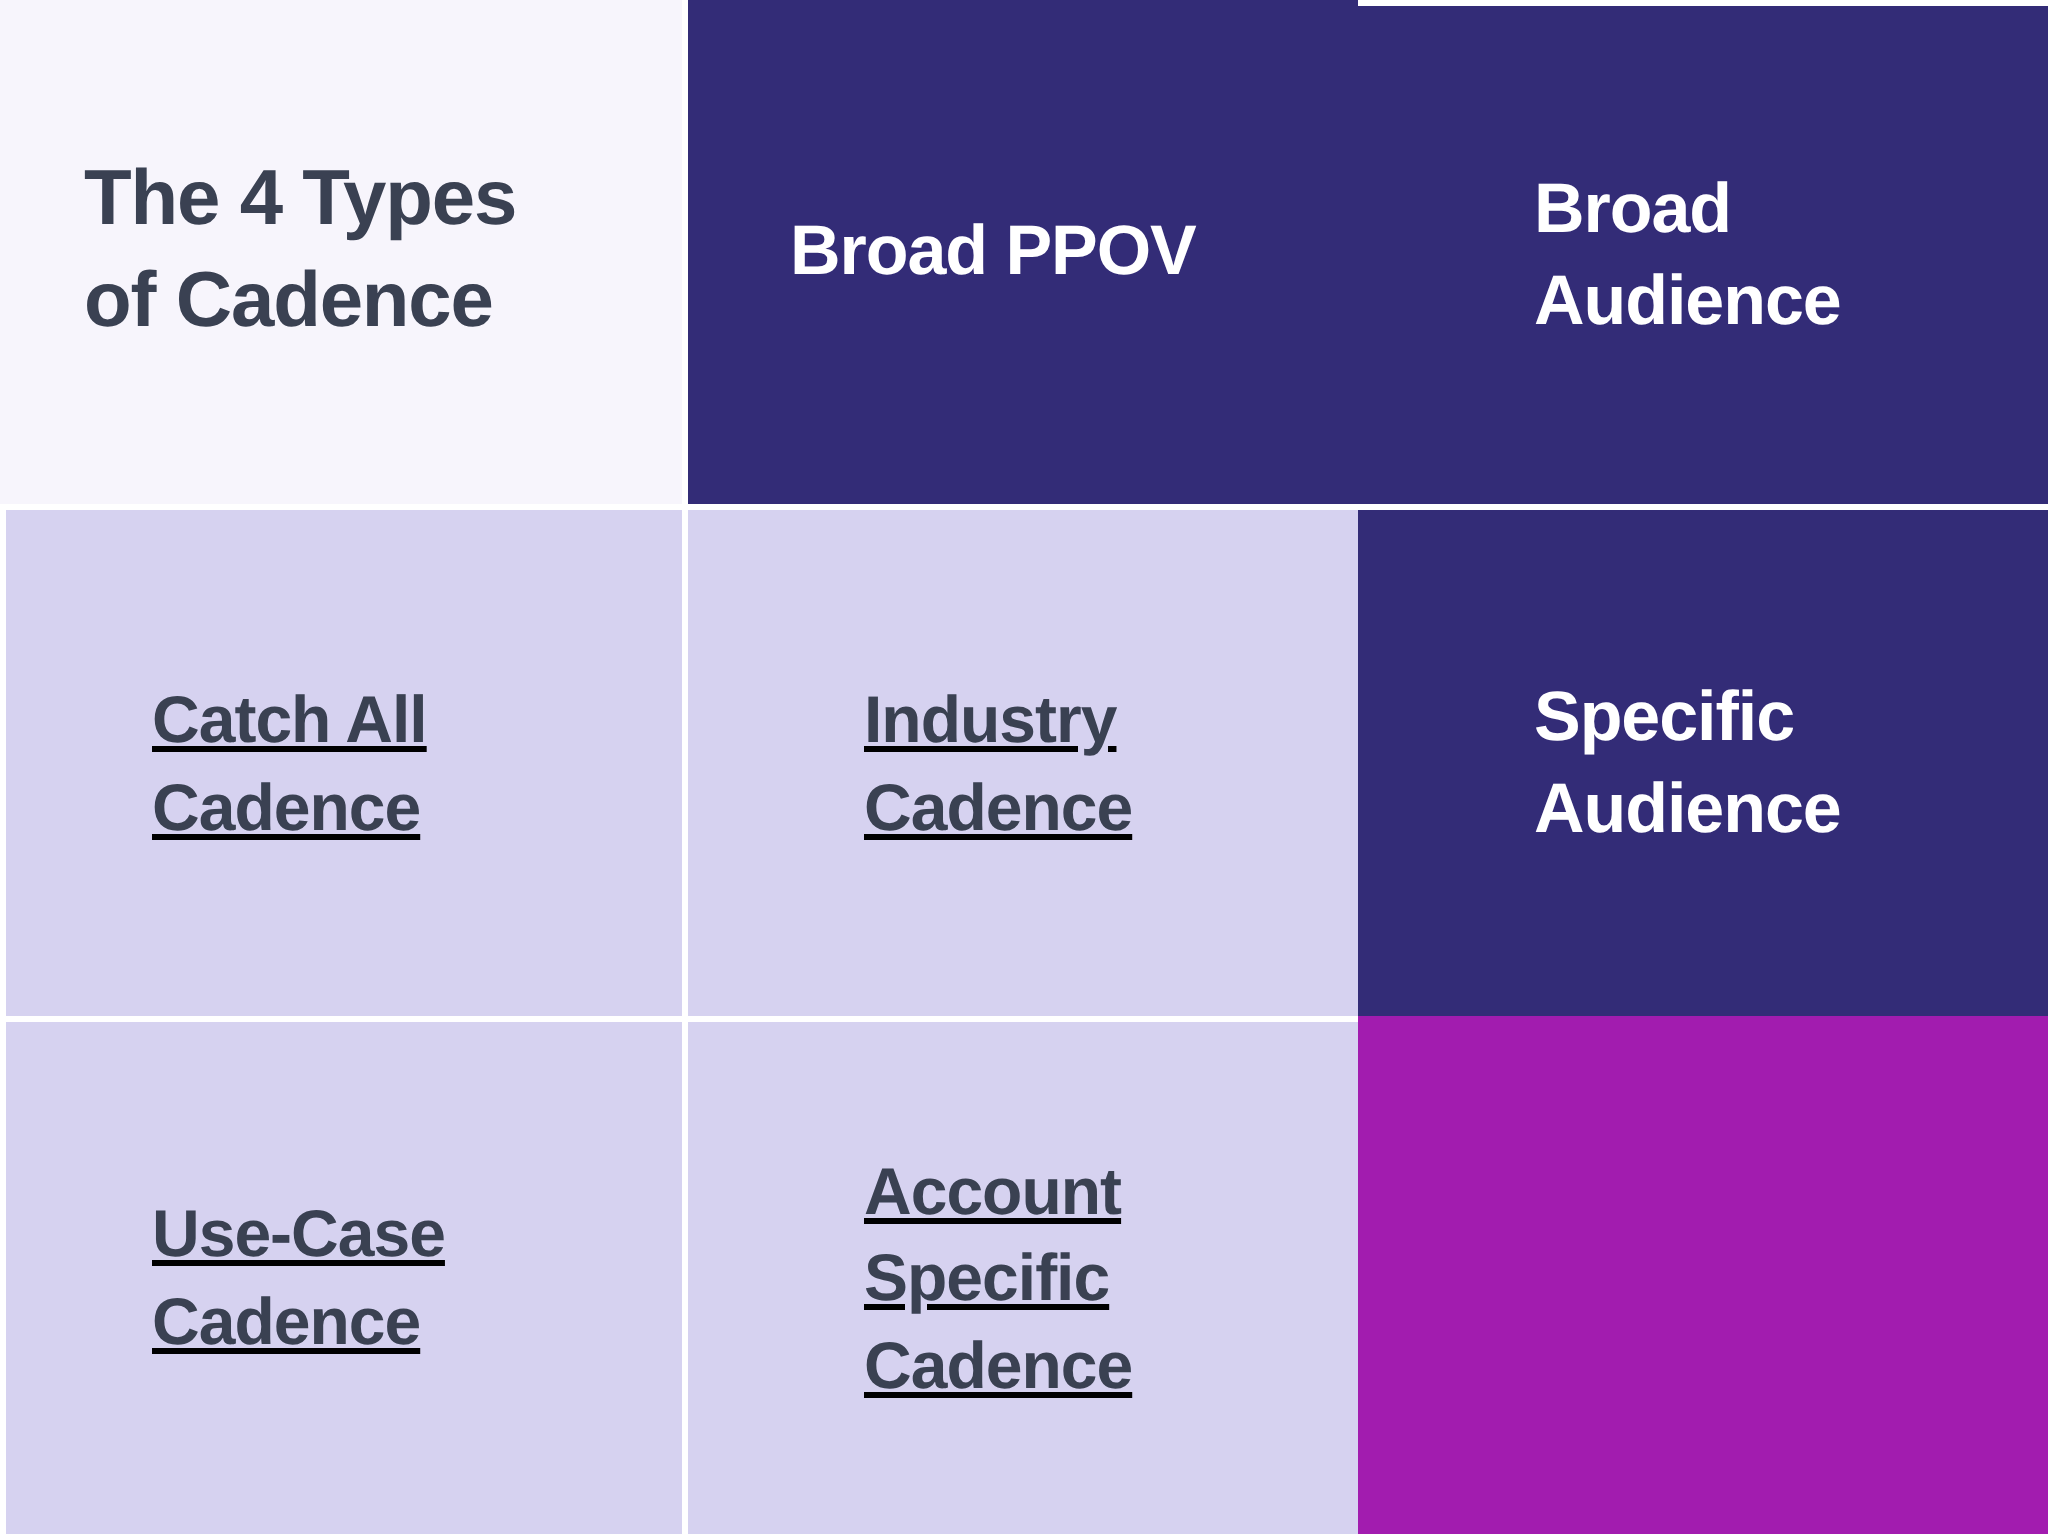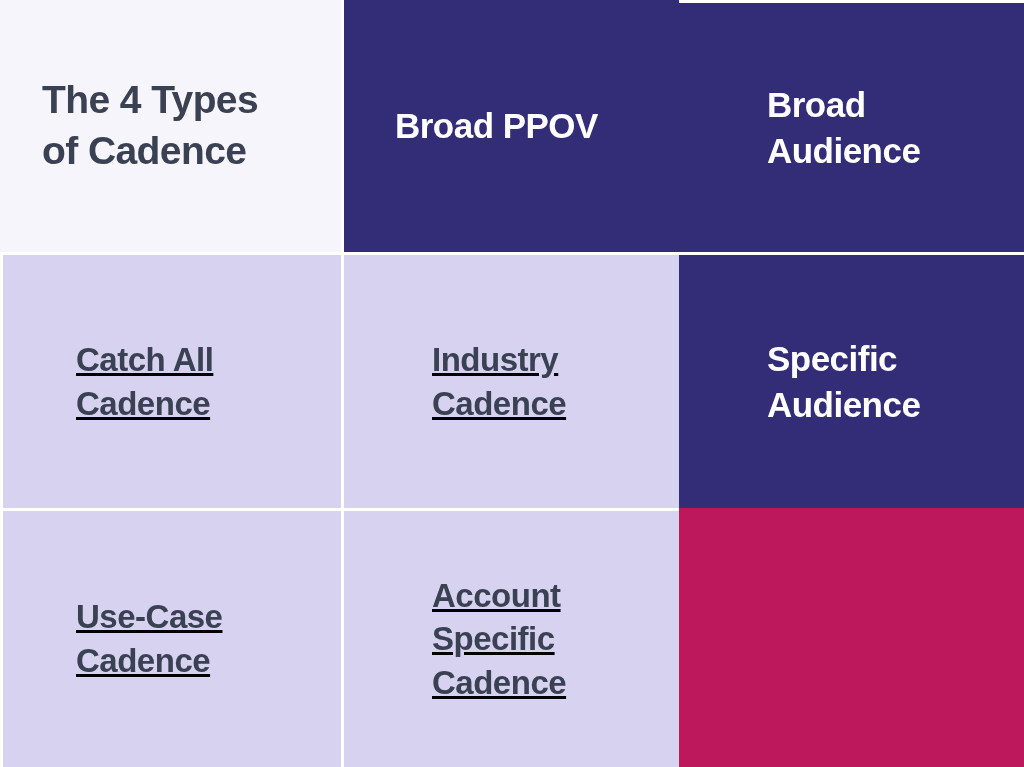--- a/index.html
+++ b/index.html
@@ -10,21 +10,21 @@
   }
   body {
     font-family: "Liberation Sans", sans-serif;
     -webkit-font-smoothing: antialiased;
   }
 
   .matrix {
     position: relative;
     width: 1024px;
     height: 767px;
-    background: #be185d;
+    background: #a21caf;
     display: grid;
     grid-template-columns: 341px 338px 345px;
     grid-template-rows: 252px 256px 259px;
     column-gap: 0px;
     row-gap: 0px;
     overflow: hidden;
     box-sizing: border-box;
   }
 
   .cell {

